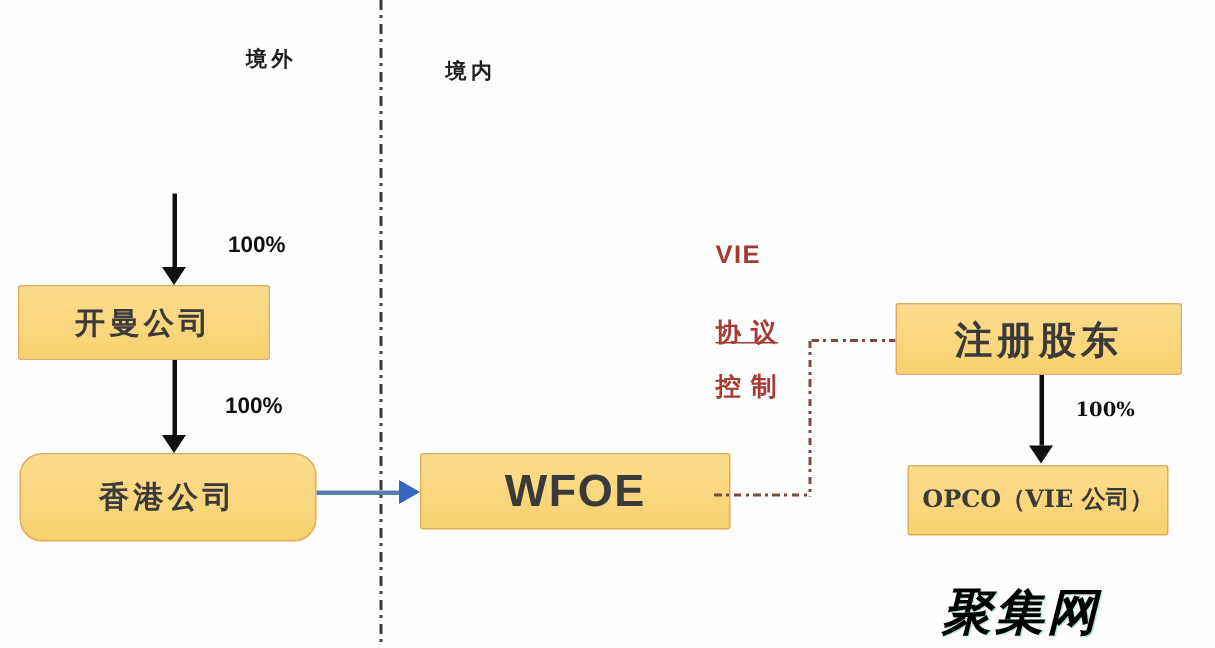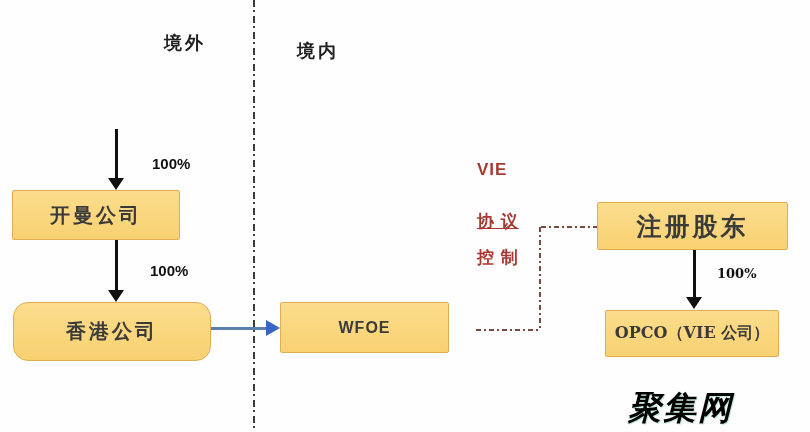--- a/index.html
+++ b/index.html
@@ -14,21 +14,21 @@
   
   .divider{
     position:absolute;
     width:2px;
     background:repeating-linear-gradient(180deg,
       #3b3b3b 0 7px, transparent 7px 10px,
       #3b3b3b 10px 12px, transparent 12px 16px);
   }
   .region-label{
     position:absolute;
-    font-size:18px;font-weight:bold;color:#1f1f1f;
+    font-size:14px;font-weight:bold;color:#1f1f1f;
     letter-spacing:3px;white-space:nowrap;
   }
   
   .ebox{
     position:absolute;
     background:linear-gradient(180deg,#fcdd8d 0%,#fad райо77 0%);
     background:linear-gradient(180deg,#fcdd8d,#f8d171);
     border:1px solid #e2ac54;
     border-radius:2px;
     display:flex;align-items:center;justify-content:center;
@@ -115,21 +115,21 @@
   </div>
   <div class="pct" style="left:150px;top:262px;">100%</div>
 
   <div class="ebox" style="left:13px;top:302px;width:198px;height:59px;font-size:20px;letter-spacing:3px;border-radius:15px;">香港公司</div>
 
   <div class="harrow" style="left:211px;top:320px;width:69px;height:17px;">
     <div class="shaft" style="width:57px;"></div>
     <div class="head" style="left:55px;"></div>
   </div>
 
-  <div class="ebox" style="left:280px;top:302px;width:169px;height:51px;font-size:16px;letter-spacing:1px;">WFOE</div>
+  <div class="ebox" style="left:280px;top:302px;width:207px;height:51px;font-size:30px;letter-spacing:1px;">WFOE</div>
 
   <div class="vie-note" style="left:477px;top:160px;">VIE</div>
   <div class="vie-note" style="left:477px;top:210px;text-decoration:underline;">协 议</div>
   <div class="vie-note" style="left:477px;top:246px;">控 制</div>
 
   <div class="dash-h" style="left:476px;top:329px;width:64px;"></div>
   <div class="dash-v" style="left:539px;top:227px;height:104px;"></div>
   <div class="dash-h" style="left:541px;top:226px;width:56px;"></div>
 
   <div class="ebox" style="left:597px;top:202px;width:191px;height:48px;font-size:25px;letter-spacing:3px;">注册股东</div>

